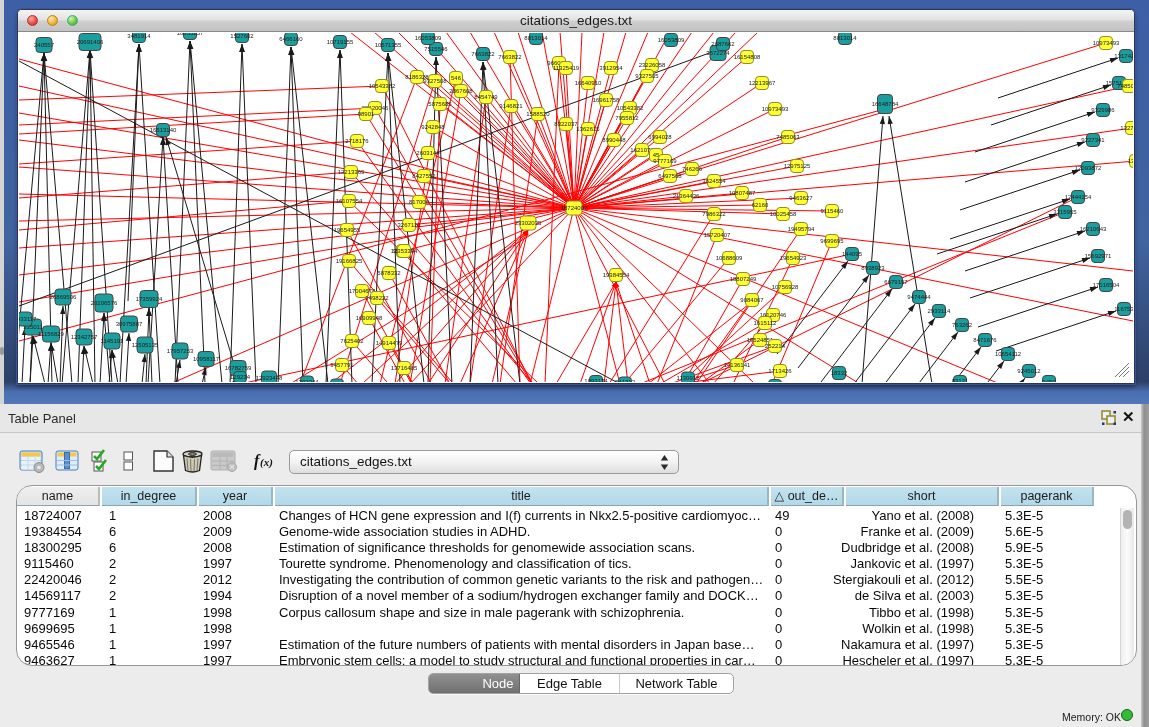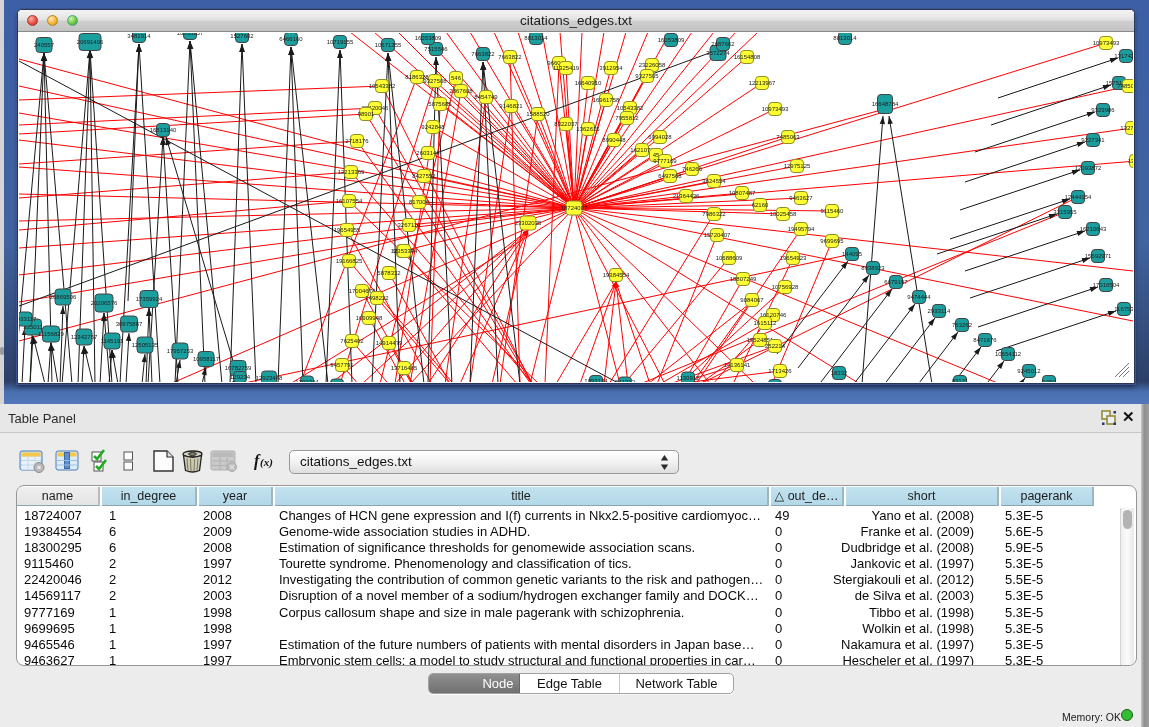--- a/index.html
+++ b/index.html
@@ -29,21 +29,21 @@
 #closeX { position:absolute; left:1122px; top:4px; font-size:15px; font-weight:bold; color:#111; }
 #floatIc { position:absolute; left:1101px; top:6px; }
 
 #toolbar { position:absolute; left:0; top:30px; width:100%; height:54px; }
 #combo { position:absolute; left:289px; top:16px; width:390px; height:24px;
   border:1px solid #9a9a9a; border-radius:5px;
   background:linear-gradient(180deg,#ffffff 0%,#f2f2f2 50%,#dedede 100%);
   font-size:13.5px; color:#111; line-height:22px; padding-left:10px; }
 
 #tablebox { position:absolute; left:16px; top:81px; width:1121px; height:181px;
-  border:1px solid #979797; border-radius:8px; background:#fff; overflow:hidden; }
+  border:1px solid #979797; border-radius:16px; background:#fff; overflow:hidden; }
 #thead { position:absolute; left:0; top:1px; width:1104px; height:19px; }
 .hc { position:absolute; top:0; height:19px; background:linear-gradient(180deg,#c3e2ef,#b2d8e8);
   border-right:2px solid #9ab7c3; border-bottom:1px solid #8aa5b0;
   font-size:12.5px; color:#1c1c1c; text-align:center; line-height:18px; }
 .hc.gray { background:linear-gradient(180deg,#efefef,#e4e4e4); border-right:2px solid #bbb; }
 #tbody { position:absolute; left:0; top:22px; width:1104px; }
 .trow { position:relative; height:16.1px; font-size:13px; color:#0a0a0a; white-space:nowrap; }
 .trow div { position:absolute; top:0; overflow:hidden; line-height:16px; }
 .c0 { left:7px;  width:92px; }
 .c1 { left:92px; width:88px; }
@@ -950,21 +950,21 @@
           <div class="c1">2</div>
           <div class="c2">2012</div>
 <div class="c3">Investigating the contribution of common genetic variants to the risk and pathogen…</div>
           <div class="c4">0</div>
           <div class="c5">Stergiakouli et al. (2012)</div>
           <div class="c6">5.5E-5</div>
 </div>
 <div class="trow">
 <div class="c0">14569117</div>
           <div class="c1">2</div>
-          <div class="c2">2003</div>
+          <div class="c2">1994</div>
 <div class="c3">Disruption of a novel member of a sodium/hydrogen exchanger family and DOCK…</div>
           <div class="c4">0</div>
           <div class="c5">de Silva et al. (2003)</div>
           <div class="c6">5.3E-5</div>
 </div>
 <div class="trow">
 <div class="c0">9777169</div>
           <div class="c1">1</div>
           <div class="c2">1998</div>
 <div class="c3">Corpus callosum shape and size in male pagerank with schizophrenia.</div>

